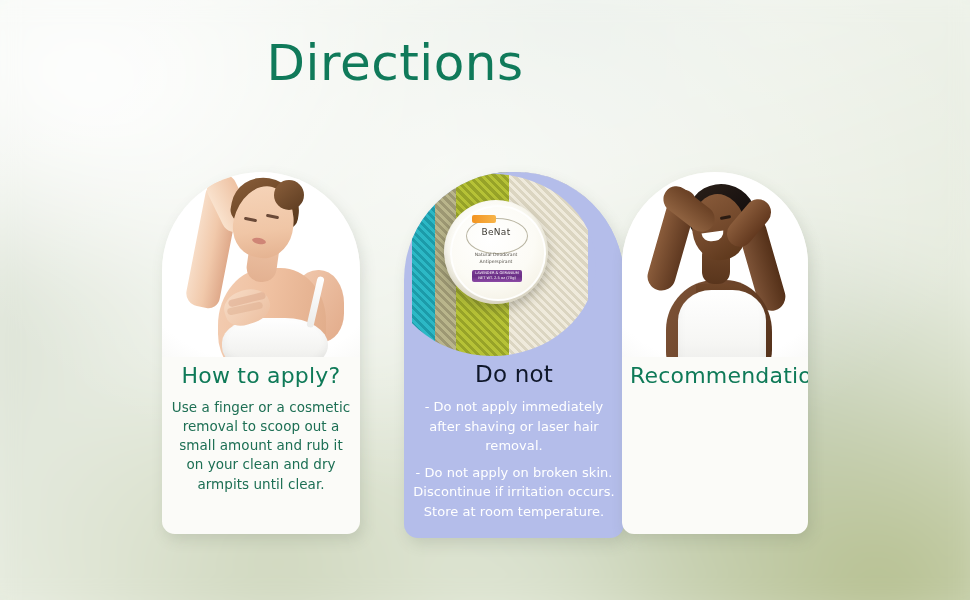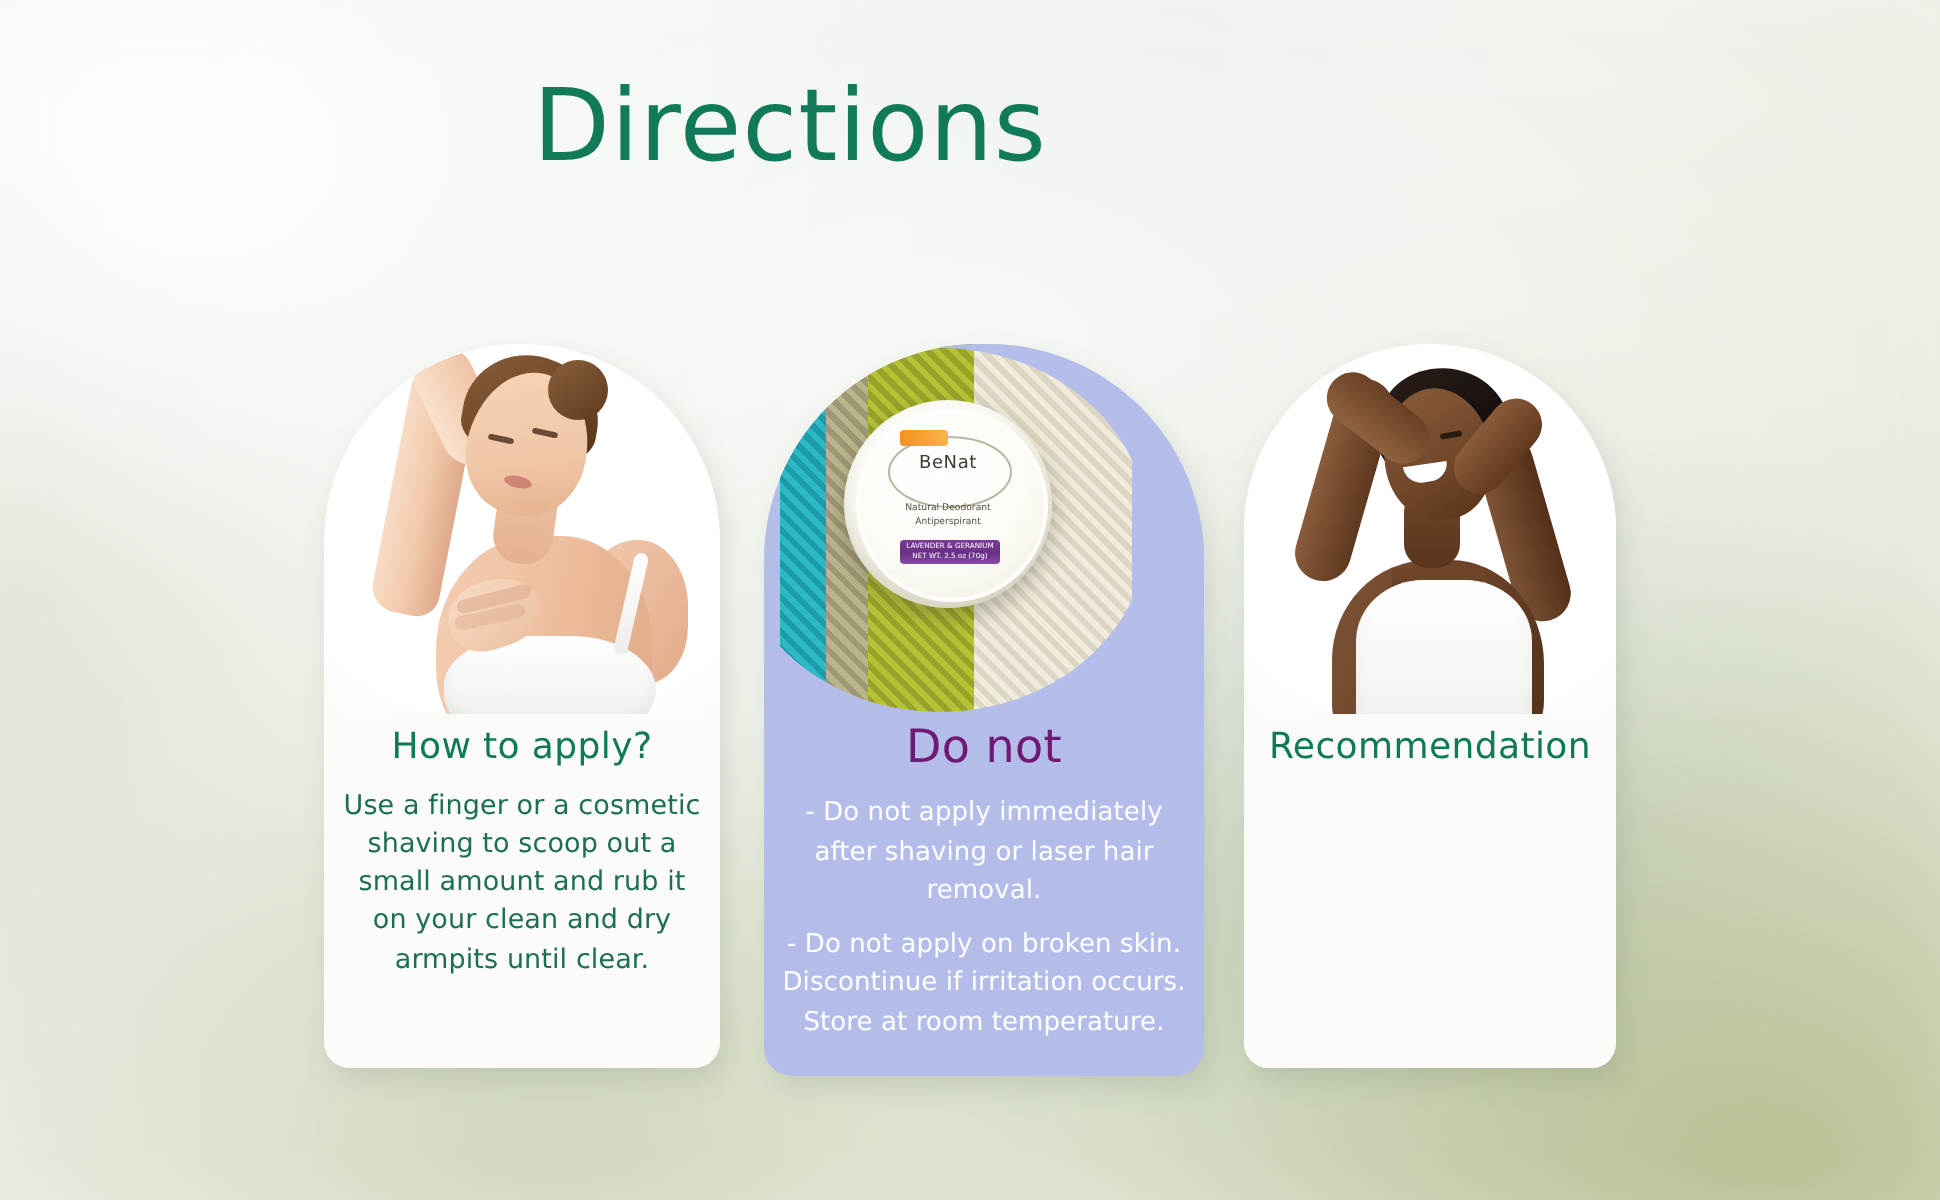--- a/index.html
+++ b/index.html
@@ -66,41 +66,41 @@
   .card {
     position: absolute;
     border-radius: 108px 108px 14px 14px;
     overflow: hidden;
     box-shadow: 3px 6px 14px rgba(90,100,85,0.17);
   }
   .card.light  { background: #fbfbf8; }
   .card.accent { background: #b4bdea; }
 
   #card-1 { left: 162px; top: 172px; width: 198px; height: 362px; }
-  #card-2 { left: 382px; top: 172px; width: 220px; height: 366px; }
+  #card-2 { left: 404px; top: 172px; width: 220px; height: 366px; }
   #card-3 { left: 622px; top: 172px; width: 186px; height: 362px; }
 
   .card-media {
     position: relative;
     width: 100%;
     height: 185px;
     overflow: hidden;
   }
   .card-body {
     padding: 0 8px;
     text-align: center;
   }
   .card-heading {
-    font-size: 18px;
+    font-size: 22px;
     font-weight: 400;
     margin: 6px 0 10px 0;
     letter-spacing: 0.2px;
   }
   .card.light  .card-heading { color: #0f7a58; }
-  .card.accent .card-heading { color: #701a75; font-size: 23px; margin-top: 4px; }
+  .card.accent .card-heading { color: #0f172a; font-size: 23px; margin-top: 4px; }
 
   .card-text {
     font-size: 13.5px;
     line-height: 1.42;
     letter-spacing: 0.05px;
     margin: 0;
   }
   .card.light  .card-text { color: #1d6f54; }
   .card.accent .card-text { color: #ffffff; font-size: 13px; line-height: 1.5; }
   .card-text + .card-text { margin-top: 7px; }
@@ -360,21 +360,21 @@
       <div class="fig" id="w1-eye-r"></div>
       <div class="fig" id="w1-lips"></div>
       <div class="fig" id="w1-bra"></div>
       <div class="fig" id="w1-bra-strap"></div>
       <div class="fig" id="w1-hand"></div>
       <div class="fig" id="w1-hand-f1"></div>
       <div class="fig" id="w1-hand-f2"></div>
     </div>
     <div class="card-body">
       <div class="card-heading">How to apply?</div>
-      <p class="card-text">Use a finger or a cosmetic shaving to scoop out a small amount and rub it on your clean and dry armpits until clear.</p>
+      <p class="card-text">Use a finger or a cosmetic removal to scoop out a small amount and rub it on your clean and dry armpits until clear.</p>
     </div>
   </div>
 
   <div class="card accent" id="card-2">
     <div class="card-media">
       <div class="mat-frame">
         <div class="mat">
           <span class="s1"></span>
           <span class="s2"></span>
           <span class="s3"></span>

